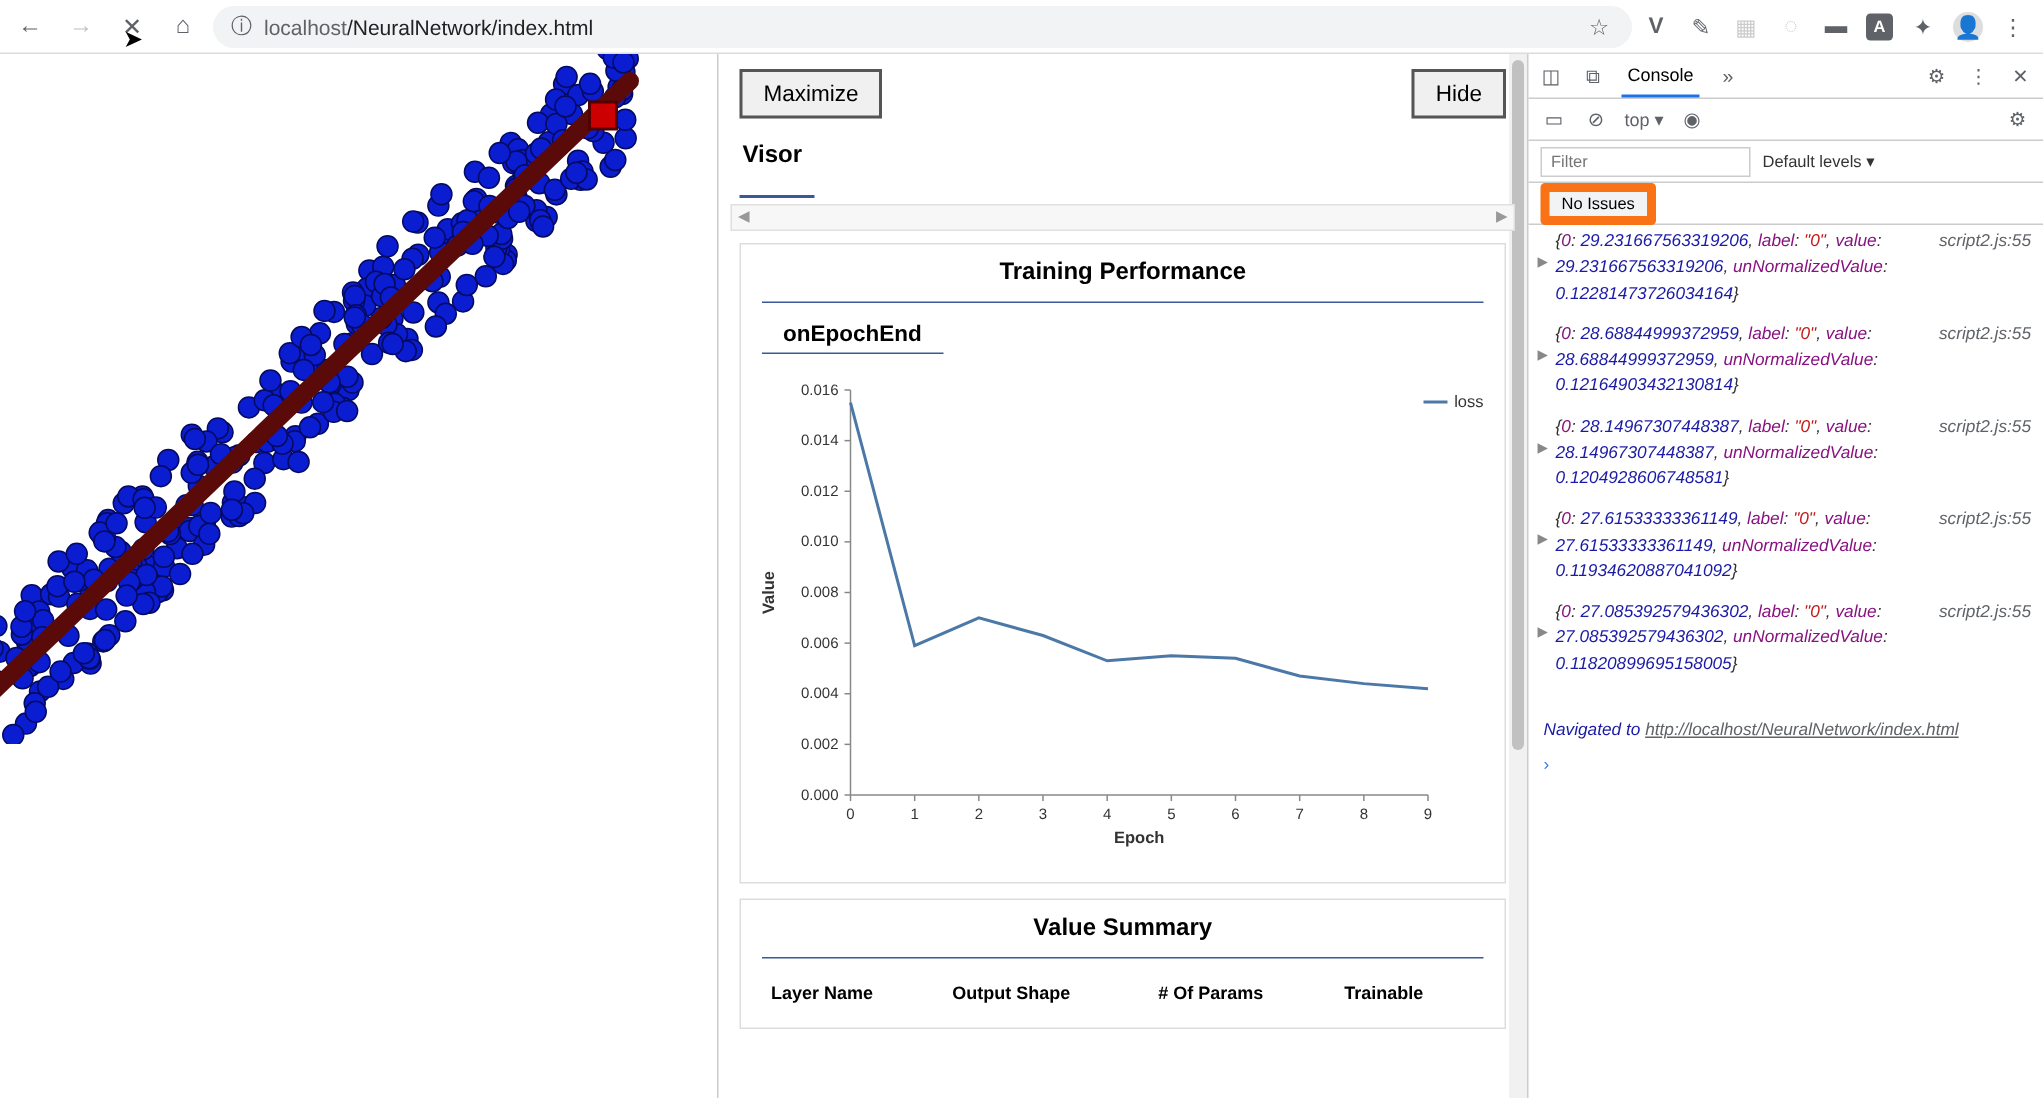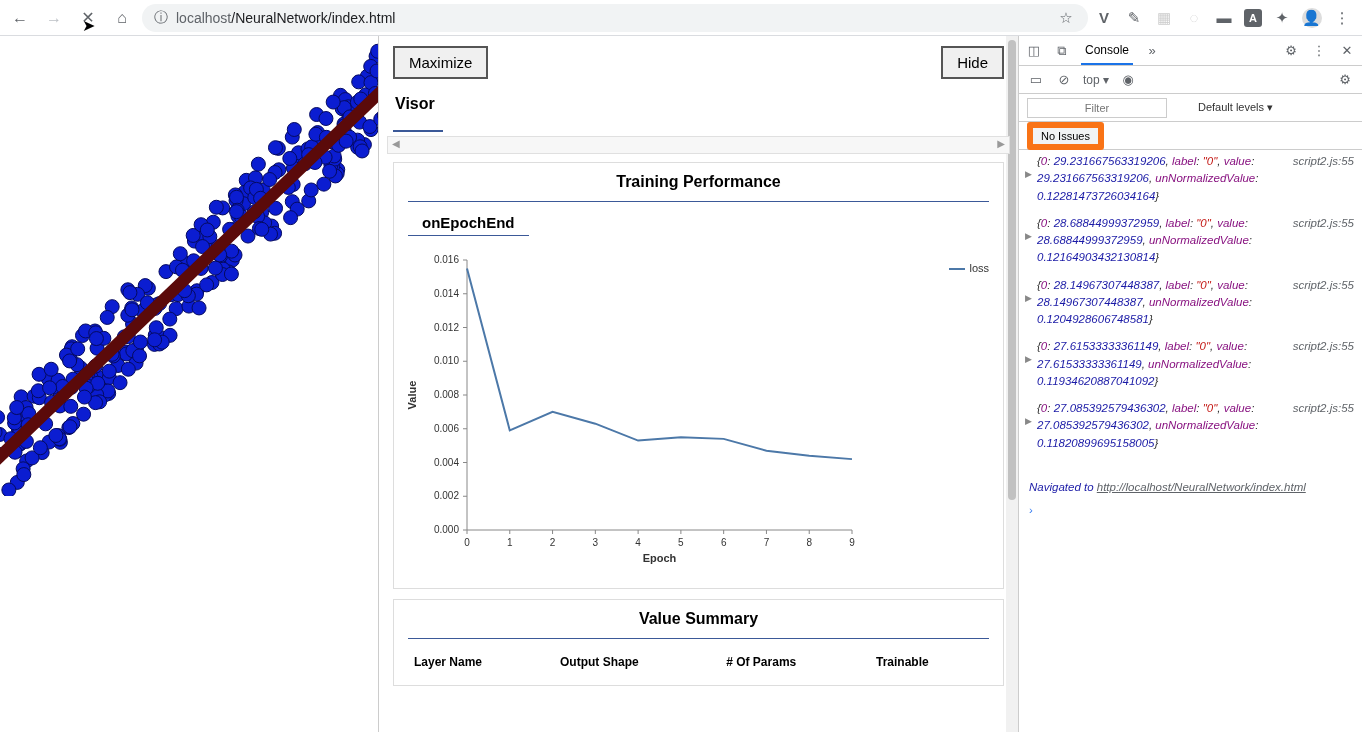--- a/index.html
+++ b/index.html
@@ -16,21 +16,21 @@
 .ext-ic { width: 20px; height: 20px; display: flex; align-items: center; justify-content: center; font-size: 15px; }
 .ext-box { width: 18px; height: 18px; background: #5f6368; color:#fff; border-radius:3px; font-size:11px; font-weight:bold; display:flex;align-items:center;justify-content:center;}
 .cursor-arrow { position: absolute; left: 82px; top: 16px; font-size: 16px; z-index: 100; pointer-events: none; }
 
 
 .content { flex: 1; display: flex; overflow: hidden; position: relative; }
 .page-area { flex: 1; position: relative; overflow: hidden; }
 .scatter-svg { position: absolute; left: 0; top: 0; }
 
 
-.visor { position: absolute; right: 0; top: 0; bottom: 0; width: 640px; background: #fff; border-left: 1px solid #ccc; overflow-y: auto; }
+.visor { position: absolute; right: 0; top: 0; bottom: 0; width: 540px; background: #fff; border-left: 1px solid #ccc; overflow-y: auto; }
 .visor-scroll { position:absolute; right:0; top:0; width:12px; height:100%; background:#f1f1f1; }
 .visor-thumb { position:absolute; right:2px; top:4px; width:8px; height:460px; background:#c1c1c1; border-radius:4px; }
 .visor-header { display: flex; justify-content: space-between; padding: 10px 14px; }
 .visor-btn { padding: 6px 14px; background: #f0f0f0; border: 2px solid #555; font-size: 15px; cursor: pointer; }
 .visor-tab-row { padding: 0 14px; }
 .visor-tab { display: inline-block; padding: 6px 8px 17px 2px; font-weight: bold; font-size: 16px; border-bottom: 2px solid #3b5998; }
 .visor-strip { height: 18px; background: #f7f7f7; border: 1px solid #e0e0e0; margin: 4px 8px 8px; position: relative; }
 .strip-arrow { position: absolute; top: 1px; font-size: 10px; color: #999; }
 .strip-arrow.l { left: 4px; } .strip-arrow.r { right: 4px; }
 .card { margin: 6px 14px 10px; border: 1px solid #ddd; background: #fff; }
@@ -45,22 +45,22 @@
 .summary-table { width: 100%; padding: 8px 14px; }
 .summary-table th { text-align: left; font-size: 12px; padding: 6px 4px; }
 
 
 .devtools { width: 344px; border-left: 1px solid #ccc; display: flex; flex-direction: column; font-size: 12px; background: #fff; }
 .dt-tabs { height: 30px; display: flex; align-items: center; border-bottom: 1px solid #ccc; padding: 0 6px; gap: 10px; color: #5f6368; }
 .dt-tab { font-size: 12px; padding: 6px 4px; }
 .dt-tab.active { color: #000000; border-bottom: 2px solid #1a73e8; }
 .dt-bar2 { height: 28px; display: flex; align-items: center; border-bottom: 1px solid #ccc; padding: 0 8px; gap: 10px; color: #5f6368; }
 .dt-bar3 { height: 28px; display: flex; align-items: center; border-bottom: 1px solid #ccc; padding: 0 8px; gap: 8px; }
-.dt-filter { border: 1px solid #ccc; height: 20px; width: 140px; padding: 0 6px; font-size: 11px; background:#fff;text-align:center; }
-.dt-levels { font-size: 11px; color: #333; margin-left: 23px; }
+.dt-filter { border: 1px solid #ccc; height: 20px; width: 140px; padding: 0 6px; font-size: 11px; background:#fff; }
+.dt-levels { font-size: 11px; color: #333; }
 .dt-issues { height: 28px; border-bottom: 1px solid #ccc; padding: 0 8px; display: flex; align-items: center; }
 .dt-issues-btn { border: 6px solid #f97316; border-radius: 3px; padding: 2px 8px; font-size: 11px; background: #f1f3f4; }
 .dt-log { flex: 1; overflow: hidden; padding: 0 4px; font-family: Menlo, Consolas, monospace; font-size: 11.5px; line-height: 1.5; color: #303030; }
 .log-entry { padding: 3px 4px 7px 14px; position: relative; border-bottom: 0px solid #eee; }
 .log-src { float: right; color: #5f6368; font-style: italic; }
 .log-caret { position: absolute; left: 2px; top: 18px; color: #888; font-size: 9px; }
 .log-num { color: #1a1aa6; }
 .log-key { color: #881280; }
 .log-str { color: #c41a16; }
 .log-brace { color: #303030; font-style: italic; }

